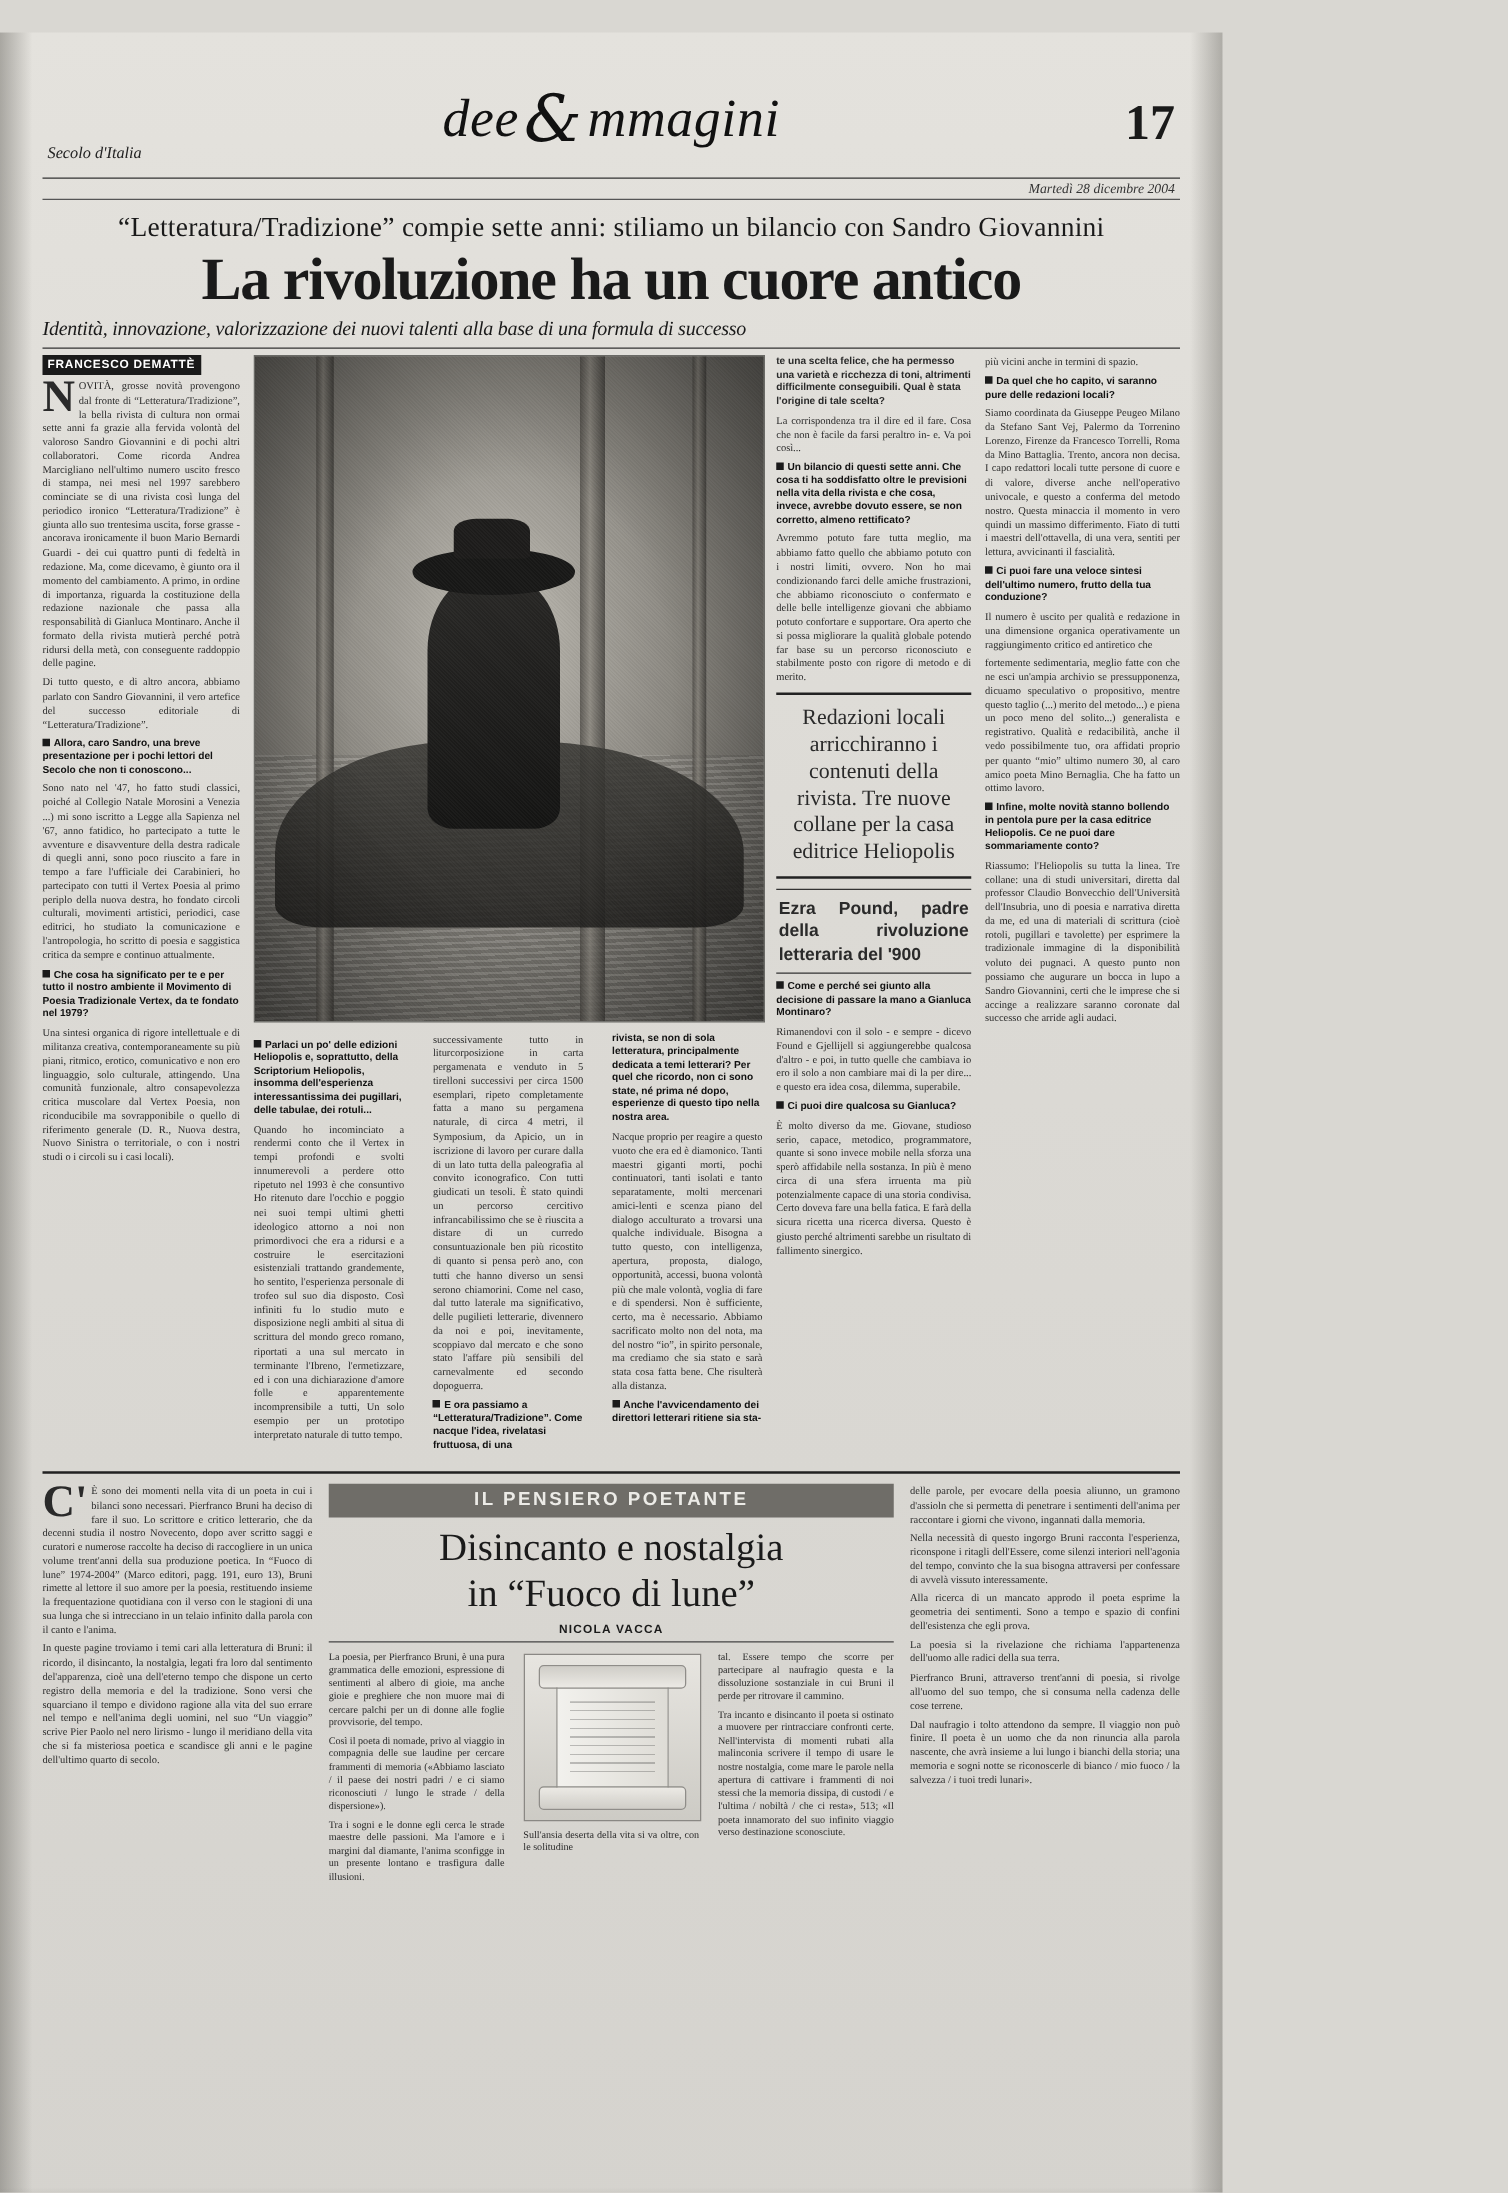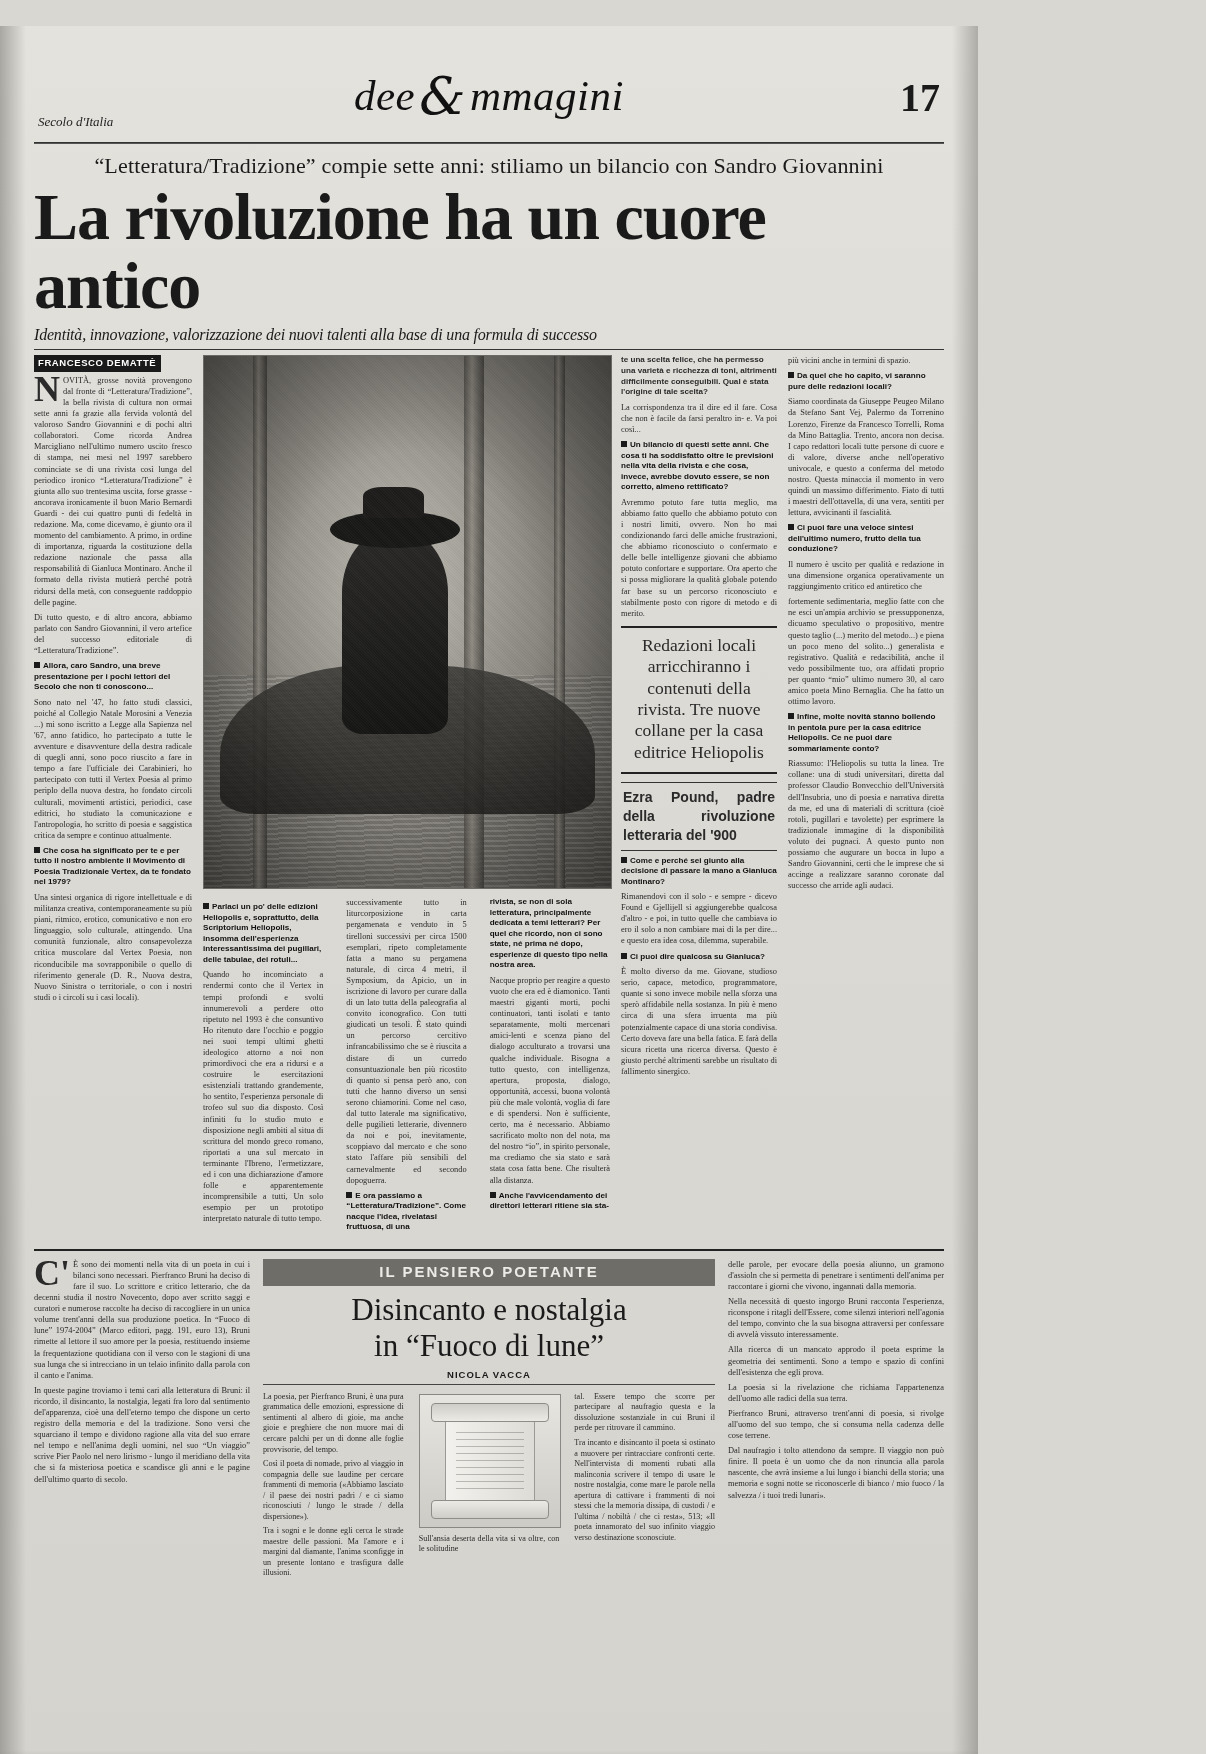--- a/index.html
+++ b/index.html
@@ -61,22 +61,22 @@
   }
   .rule-thin{border-top:1px solid #555;}
   
   .kicker{
     text-align:center;
     font-size:22px;
     margin-top:9px;
     letter-spacing:0.2px;
   }
   .headline{
-    text-align:left;
-    font-size:66px;
+    text-align:center;
+    font-size:48px;
     line-height:1.04;
     margin:4px 0 0 0;
     letter-spacing:-1px;
   }
   .subhead{
     text-align:left;
     font-size:16px;
     font-style:italic;
     margin:6px 0 5px 0;
     letter-spacing:-0.2px;
@@ -294,20 +294,23 @@
 <div class="page">
 
   <div class="masthead">
     <div class="masthead-title">
       <span>dee</span><span class="amp">&amp;</span><span>mmagini</span>
     </div>
     <div class="page-number">17</div>
     <div class="paper-name">Secolo d'Italia</div>
   </div>
   <hr class="rule">
+  <div style="position:relative;height:16px;">
+    <div class="issue-date" style="top:2px;">Martedì 28 dicembre 2004</div>
+  </div>
   <hr class="rule rule-thin">
 
   <div class="kicker">“Letteratura/Tradizione” compie sette anni: stiliamo un bilancio con Sandro Giovannini</div>
   <h1 class="headline">La rivoluzione ha un cuore antico</h1>
   <div class="subhead">Identità, innovazione, valorizzazione dei nuovi talenti alla base di una formula di successo</div>
   <hr class="rule">
 
   <div class="main-grid">
 
     <div class="col">

